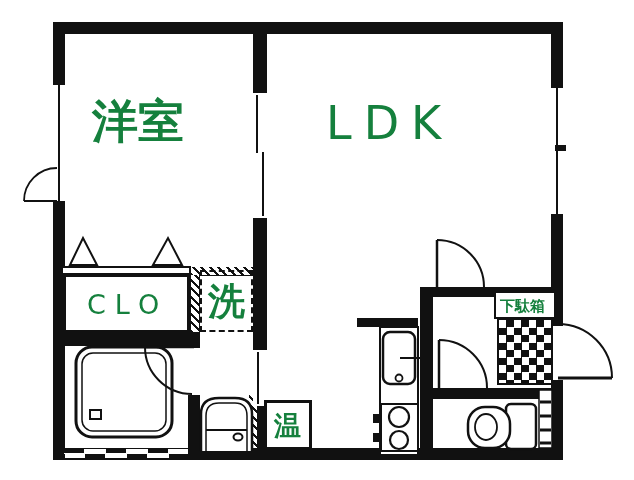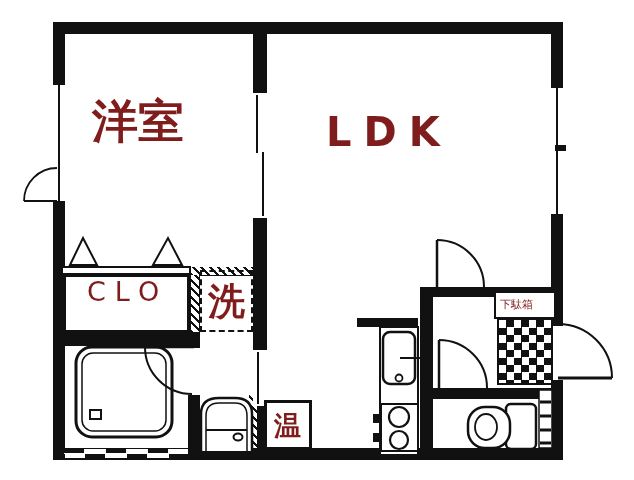--- a/index.html
+++ b/index.html
@@ -1,21 +1,21 @@
 <!DOCTYPE html>
 <html><head>
 <meta charset="utf-8">
 <style>
   html,body{margin:0;padding:0;background:#fff;}
   #stage{position:relative;width:634px;height:480px;background:#fff;overflow:hidden;
          font-family:"DejaVu Sans",sans-serif;color:#111;}
   .abs{position:absolute;}
   .wall{position:absolute;background:#111;}
   .open{position:absolute;background:#fff;}
-  .lbl{position:absolute;color:#7f1d1d;white-space:nowrap;line-height:1;font-weight:600;}
+  .lbl{position:absolute;color:#15803d;white-space:nowrap;line-height:1;font-weight:600;}
   .box{position:absolute;background:#fff;border:3px solid #111;box-sizing:border-box;}
   .hatch{position:absolute;background:repeating-linear-gradient(45deg,#111 0 2px,#fff 2px 6px);}
   .dashrow{position:absolute;height:4px;background:repeating-linear-gradient(90deg,#111 0 20px,#fff 20px 42px);}
   svg{position:absolute;left:0;top:0;}
   .checker{position:absolute;background:conic-gradient(#111 0 25%,#fff 0 50%,#111 0 75%,#fff 0);
            background-size:15px 15px;border:2px solid #111;box-sizing:border-box;}
 </style>
 </head>
 <body>
 
@@ -55,30 +55,30 @@
   <div class="open" style="left:188px;top:348px;width:12px;height:47px;"></div>
 
   <div class="open" style="left:551px;top:326px;width:12px;height:54px;"></div>
 
   <div class="open" style="left:64px;top:449px;width:124px;height:9px;"></div>
   <div class="dashrow" style="left:64px;top:449px;width:124px;"></div>
   <div class="dashrow" style="left:64px;top:454px;width:124px;background-position:21px 0;"></div>
 
   <div class="box" style="left:61px;top:266px;width:130px;height:9px;border-width:2px;"></div>
   <div class="box" style="left:63px;top:274px;width:127px;height:59px;"></div>
-  <div class="lbl" style="left:87px;top:278px;font-size:27px;letter-spacing:9px;font-weight:500;">CLO</div>
+  <div class="lbl" style="left:87px;top:291px;font-size:27px;letter-spacing:9px;font-weight:500;">CLO</div>
 
   <div class="abs" style="left:200px;top:270px;width:53px;height:62px;border:2px dashed #111;box-sizing:border-box;"></div>
   <div class="lbl" style="left:208px;top:283px;font-size:37px;">洗</div>
 
   <div class="box" style="left:264px;top:400px;width:48px;height:50px;"></div>
   <div class="lbl" style="left:274px;top:412px;font-size:27px;">温</div>
 
   <div class="box" style="left:494px;top:291px;width:62px;height:28px;border-width:2px;"></div>
-  <div class="lbl" style="left:500px;top:299px;font-size:11px;font-weight:400;">下駄箱</div>
+  <div class="lbl" style="left:500px;top:299px;font-size:15px;font-weight:700;">下駄箱</div>
   <div class="checker" style="left:497px;top:318px;width:56px;height:67px;"></div>
 
   <svg width="634" height="480" viewBox="0 0 634 480">
 
     <polygon points="70,265 83,238 97,265" fill="#fff" stroke="#111" stroke-width="2"></polygon>
     <polygon points="153,265 168,238 182,265" fill="#fff" stroke="#111" stroke-width="2"></polygon>
 
     <rect x="76" y="347" width="96" height="90" rx="16" fill="#fff" stroke="#111" stroke-width="3"></rect>
     <rect x="82" y="353" width="84" height="78" rx="11" fill="none" stroke="#111" stroke-width="1.5"></rect>
     <rect x="90" y="410" width="11" height="9" fill="none" stroke="#111" stroke-width="2"></rect>
@@ -119,15 +119,15 @@
     <line x1="540" y1="402" x2="551" y2="402" stroke="#111" stroke-width="3"></line>
     <line x1="540" y1="416" x2="551" y2="416" stroke="#111" stroke-width="3"></line>
     <line x1="540" y1="430" x2="551" y2="430" stroke="#111" stroke-width="3"></line>
     <line x1="540" y1="443" x2="551" y2="443" stroke="#111" stroke-width="3"></line>
 
     <line x1="24" y1="201" x2="57" y2="201" stroke="#111" stroke-width="2"></line>
     <path d="M24,201 A33,33 0 0,1 57,168" fill="none" stroke="#111" stroke-width="1.8"></path>
   </svg>
 
   <div class="lbl" style="left:92px;top:98px;font-size:46px;">洋室</div>
-  <div class="lbl" style="left:326px;top:112px;font-size:40px;letter-spacing:12px;font-weight:700;">LDK</div>
+  <div class="lbl" style="left:326px;top:100px;font-size:46px;letter-spacing:12px;font-weight:400;">LDK</div>
 
 </div>
 
 </body></html>

